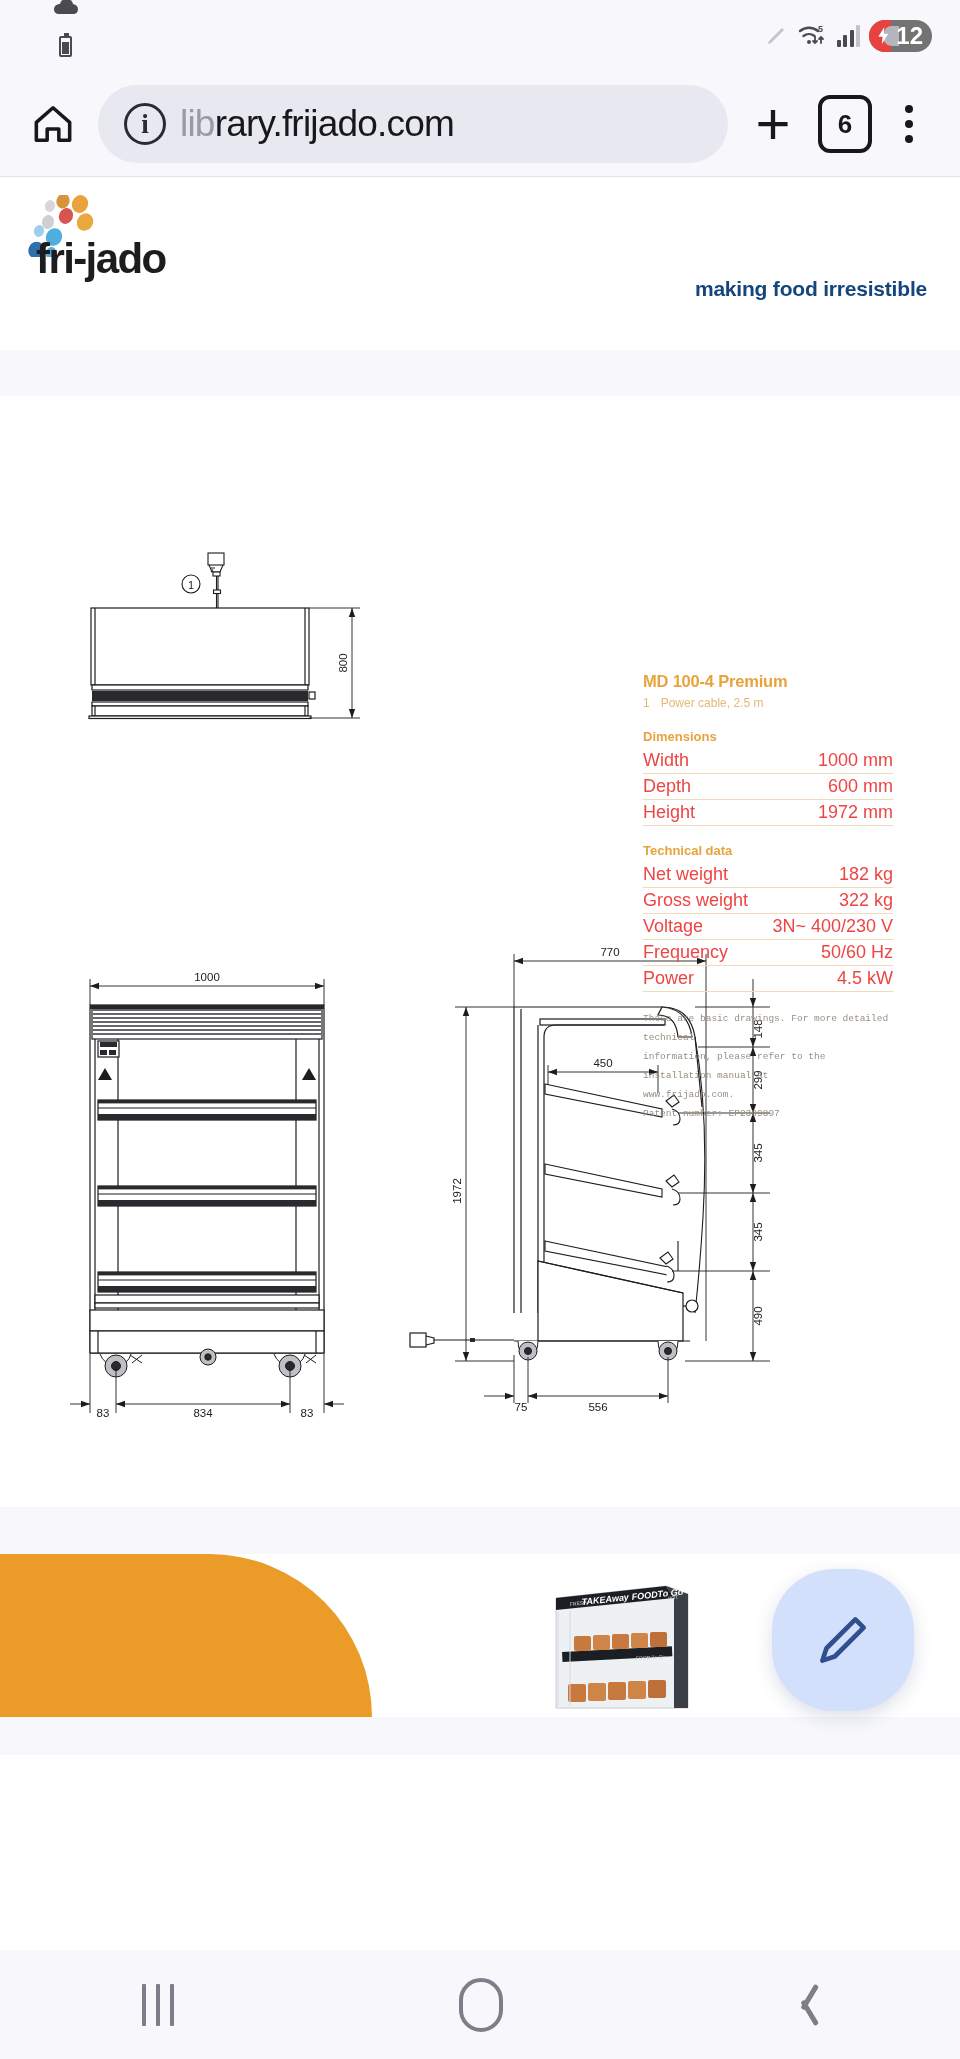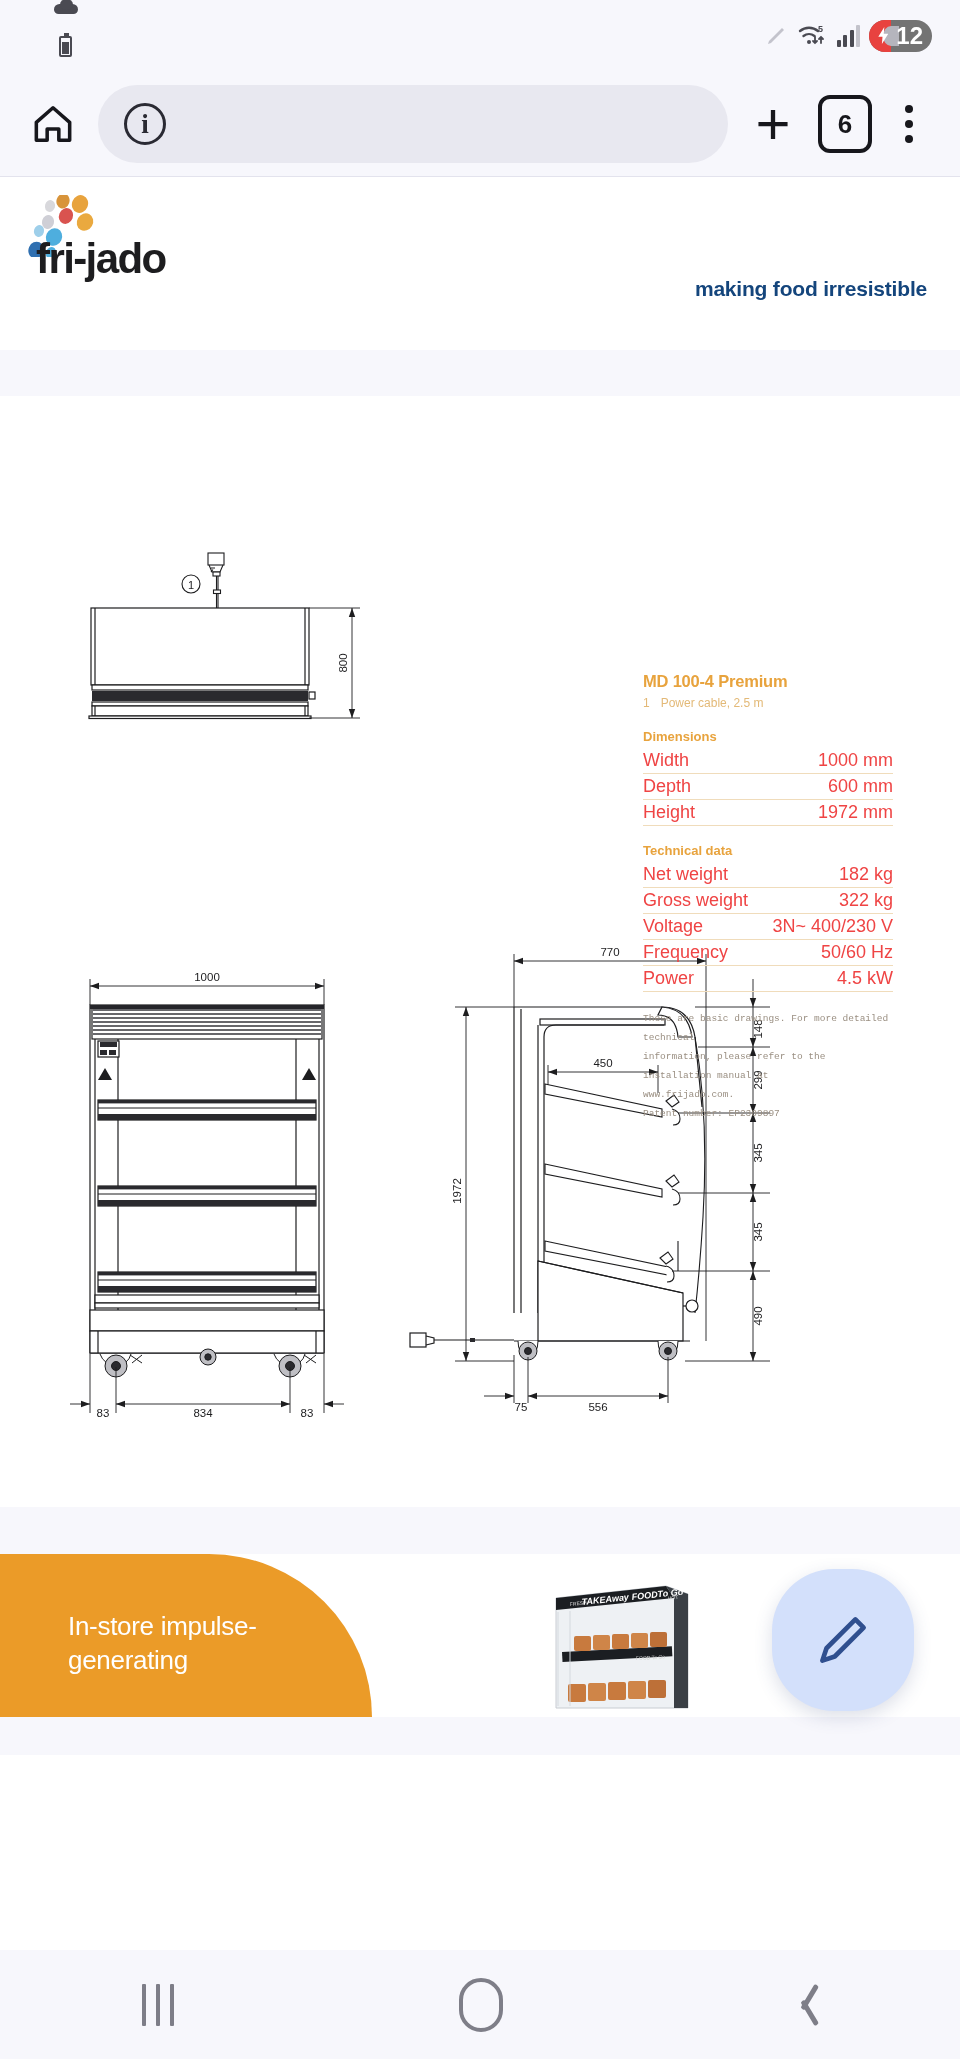--- a/index.html
+++ b/index.html
@@ -240,20 +240,21 @@
 
 <div class="browserbar">
   <span class="bb-home">
     <svg width="50" height="50" viewBox="0 0 24 24">
       <path d="M4 11.2 12 4.2l8 7v8.6h-5.2v-5.4H9.2v5.4H4z" fill="none" stroke="#17171c" stroke-width="1.7" stroke-linejoin="round"></path>
     </svg>
   </span>
 
   <div class="urlpill">
     <span class="info-circ">i</span>
+    <span class="urltext"><span class="fade">lib</span><span>rary.frijado.com</span></span>
   </div>
 
   <span class="bb-plus"></span>
   <span class="bb-tabs">6</span>
   <span class="bb-menu">
       <i></i>
       <i></i>
       <i></i>
     </span>
 </div>
@@ -624,21 +625,20 @@
       <span class="wordmark">fri-jado</span>
     </div>
     <div class="footer-url">www.frijado.com</div>
     <div class="vertlabel">MD 100-4 - 01.01.2019</div>
   </div>
 
   <div class="promo-gap"></div>
 
   <div class="promo">
     <div class="promo-shape"></div>
-    <div class="promo-text">In-store impulse-generating</div>
     <div class="promo-img">
       <svg width="145" height="137" viewBox="0 0 145 137">
         <rect x="0" y="0" width="145" height="137" fill="#fff"></rect>
 
         <path d="M8 18 L118 6 L140 14 L140 128 L8 128 z" fill="#eef1f4" stroke="#c8ccd2" stroke-width="1"></path>
         <path d="M118 6 L140 14 L140 128 L126 128 L126 18 z" fill="#3a3f45"></path>
 
         <path d="M8 18 L118 6 L126 18 L8 30 z" fill="#1b1e22"></path>
         <text x="22" y="26" font-size="5" fill="#d8d8d8" font-family="Liberation Sans, sans-serif" transform="rotate(-6 22 26)">FRESH</text>
         <text x="34" y="25" font-size="9" fill="#ffffff" font-family="Liberation Sans, sans-serif" font-weight="bold" font-style="italic" transform="rotate(-6 34 25)">TAKEAway</text>

